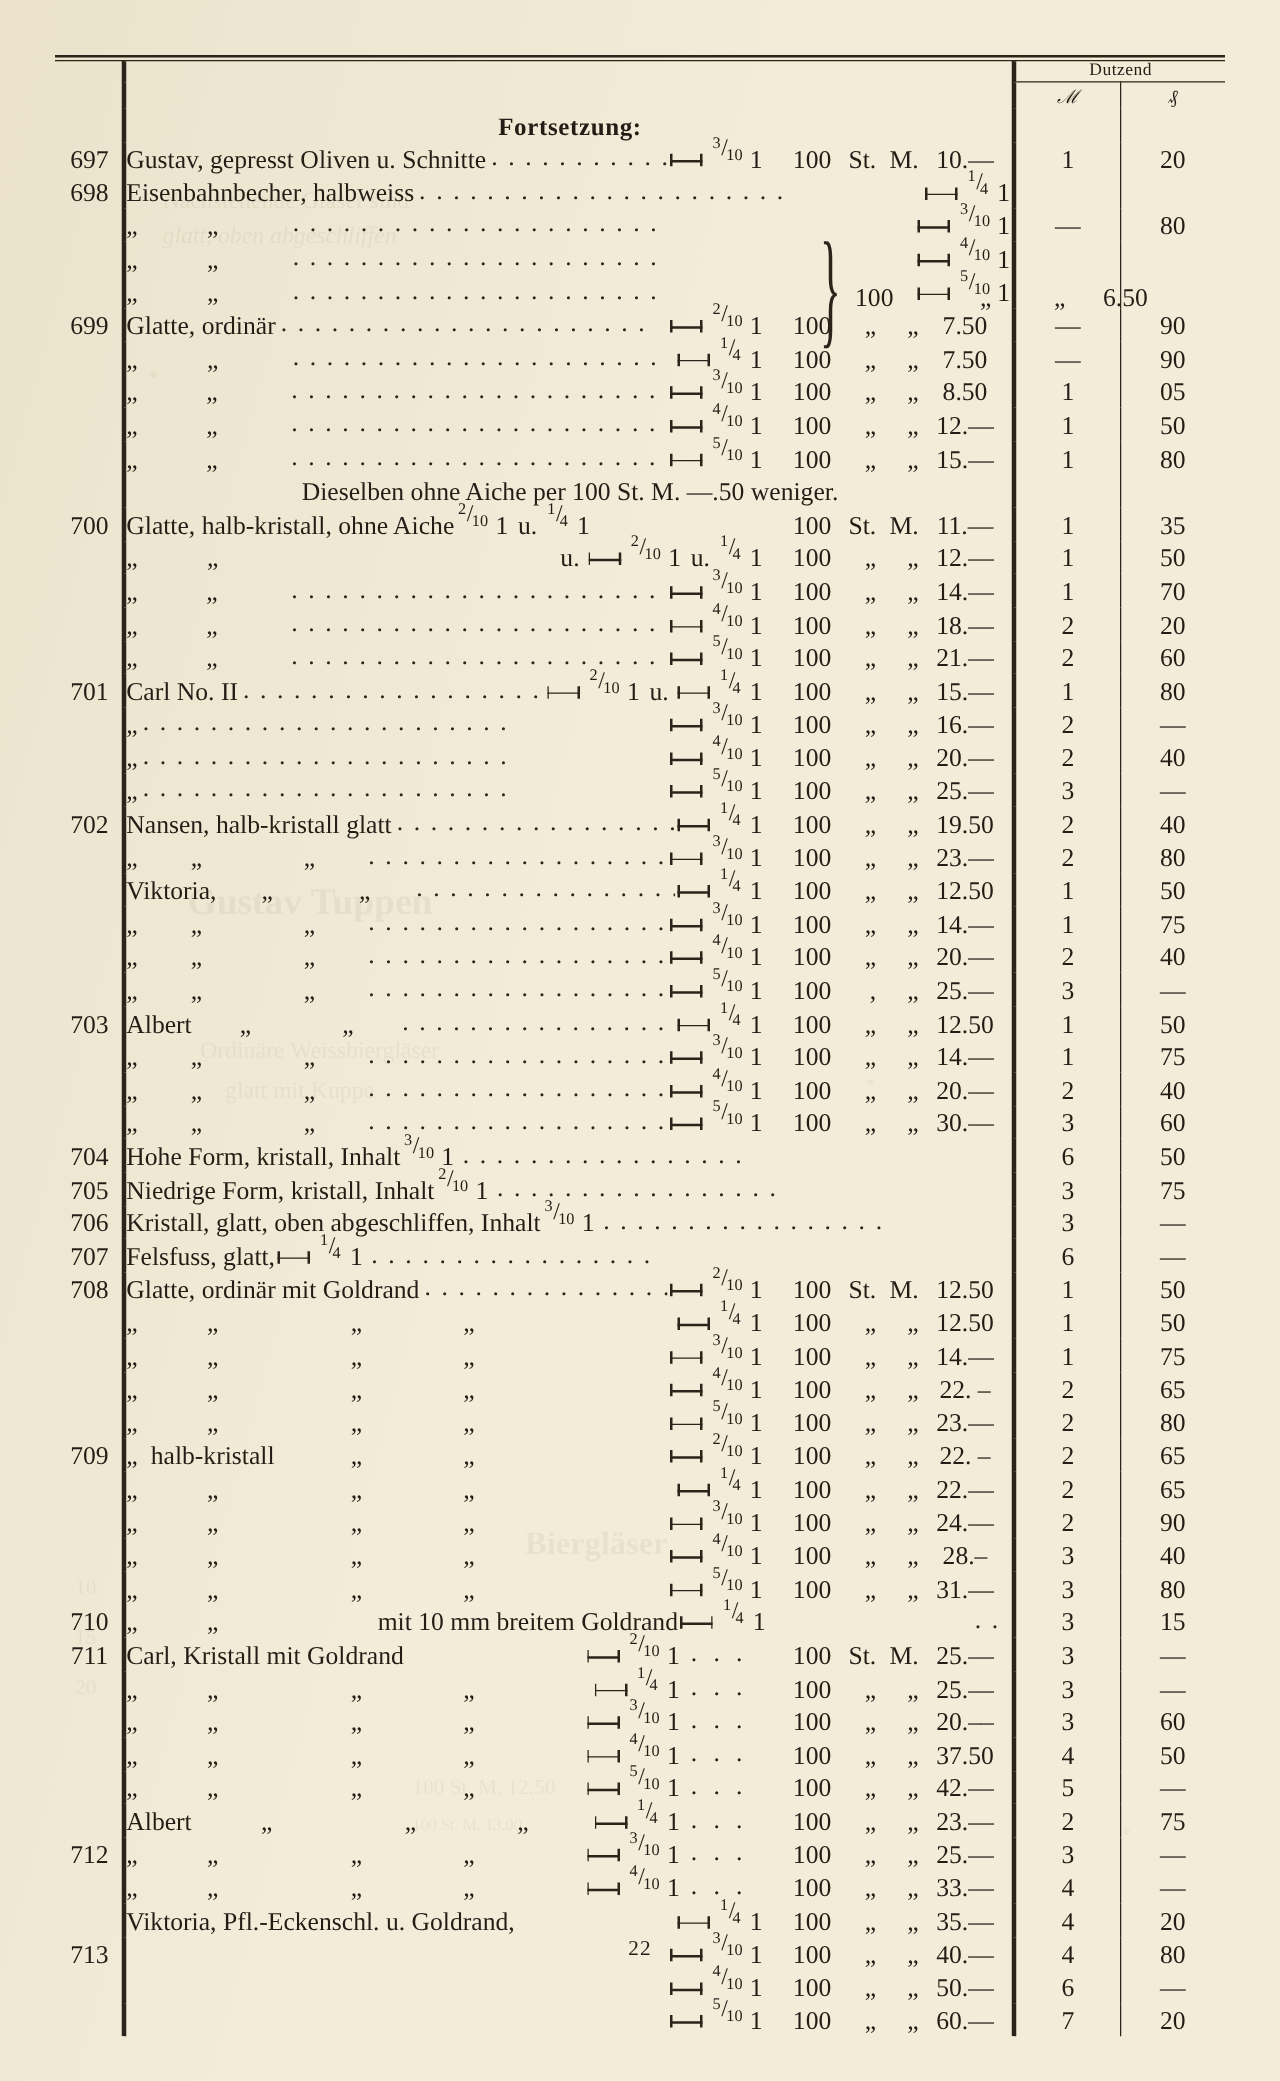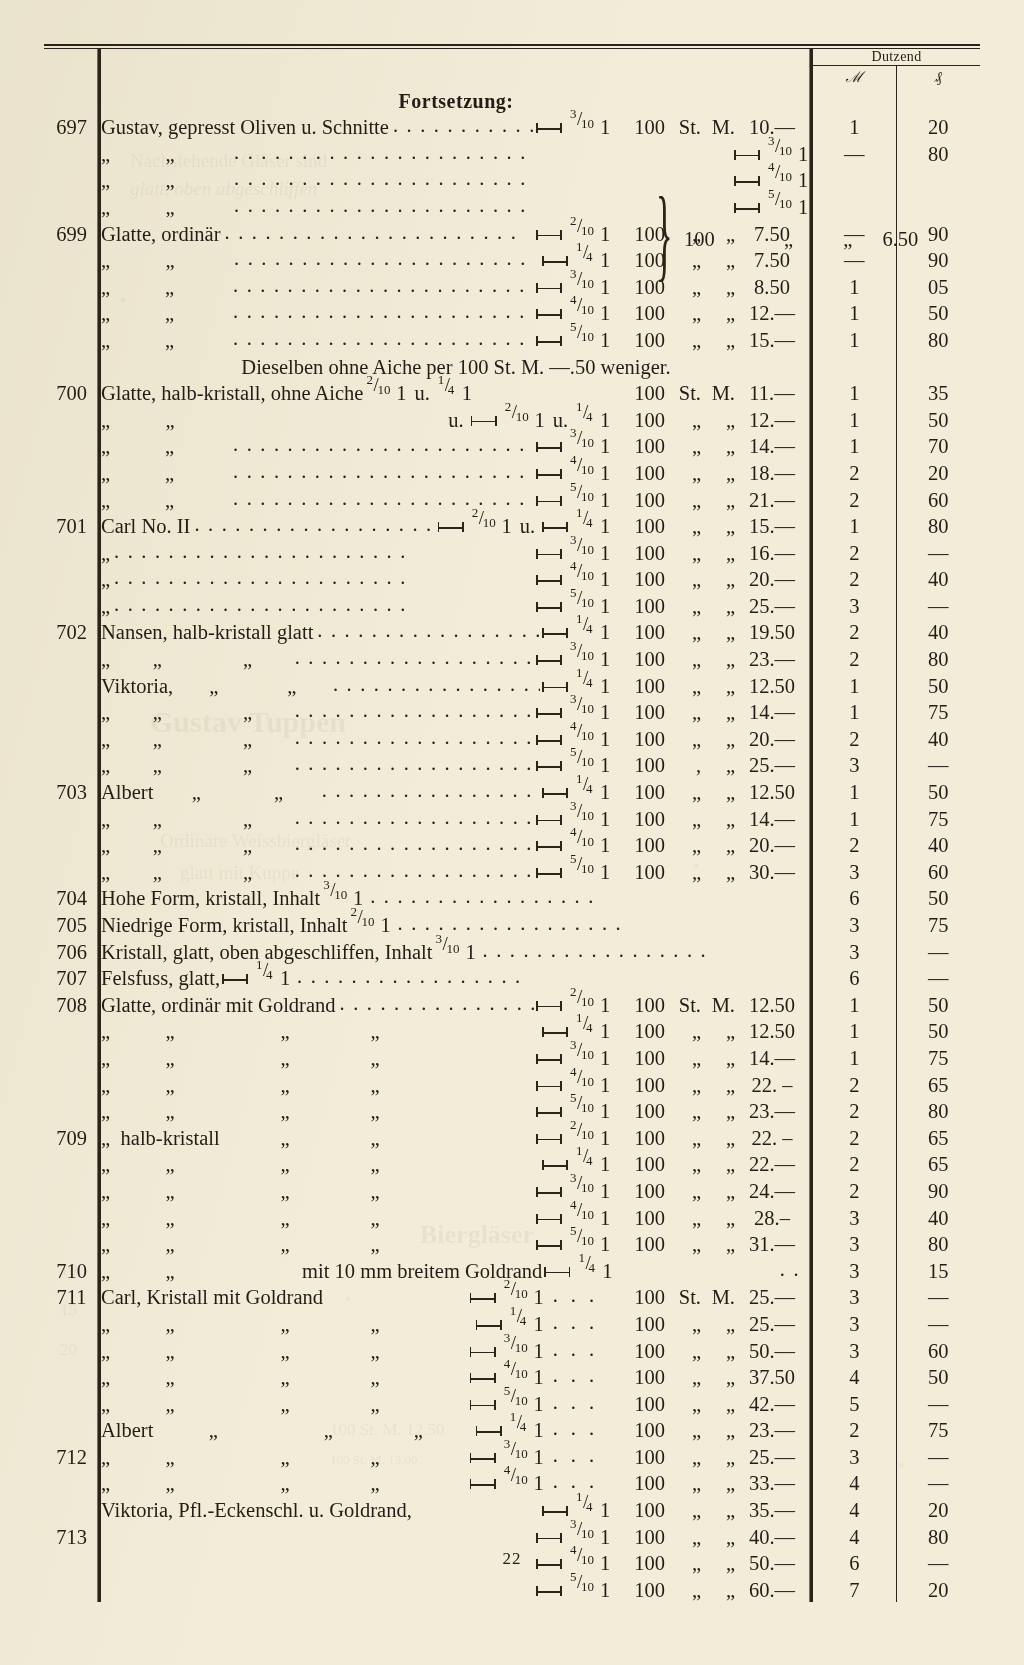--- a/index.html
+++ b/index.html
@@ -199,20 +199,42 @@
                 <span class="st">St.</span>
                 <span class="mm">M.</span>
                 <span class="amt">10.—</span>
               </span>
             </span>
           </td>
           <td class="mk-cell">1</td>
           <td class="pf-cell">20</td>
         </tr>
         <tr class="row">
+          <td class="num-cell">698</td>
+          <td class="desc-cell">
+            <span class="line">
+              <span class="nm">Eisenbahnbecher, halbweiss</span>
+              <span class="dots">......................</span>
+              <span class="tail">
+                <span class="cal">
+                  <i></i>
+                </span>
+                <span class="frac w4">
+                  <span class="n">1</span>
+                  <span class="s">/</span>
+                  <span class="d">4</span>
+                </span>
+                <span class="lit">1</span>
+              </span>
+            </span>
+          </td>
+          <td class="mk-cell"></td>
+          <td class="pf-cell"></td>
+        </tr>
+        <tr class="row">
           <td class="num-cell"></td>
           <td class="desc-cell">
             <span class="line">
               <span class="nm">„</span>
               <span class="ditto" style="width:120px">„</span>
               <span class="dots">......................</span>
               <span class="tail">
                 <span class="cal">
                   <i></i>
                 </span>
@@ -1416,21 +1438,21 @@
                 <span class="frac">
                   <span class="n">3</span>
                   <span class="s">/</span>
                   <span class="d">10</span>
                 </span>
                 <span class="lit">1</span>
                 <span style="letter-spacing:13px;padding:0 6px;display:inline-block;transform:translateY(-2px);">...</span>
                 <span class="qty">100</span>
                 <span class="st">„</span>
                 <span class="mm">„</span>
-                <span class="amt">50.––</span>
+                <span class="amt">20.––</span>
               </span>
             </span>
           </td>
           <td class="mk-cell">3</td>
           <td class="pf-cell">60</td>
         </tr>
         <tr class="row">
           <td class="num-cell"></td>
           <td class="desc-cell">
             <span class="line">

